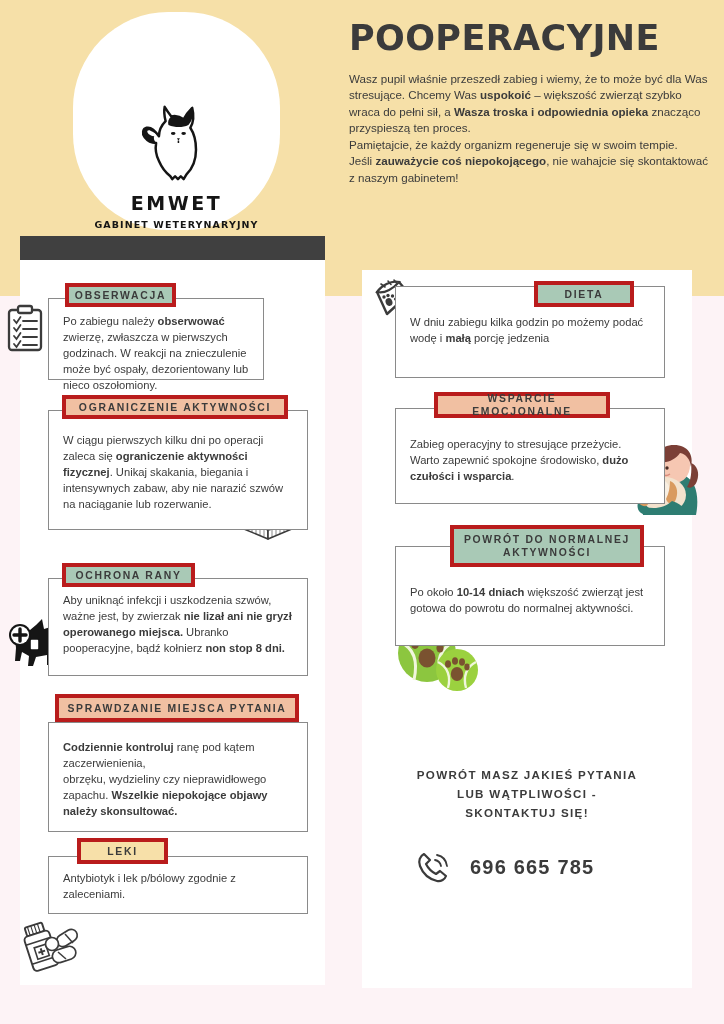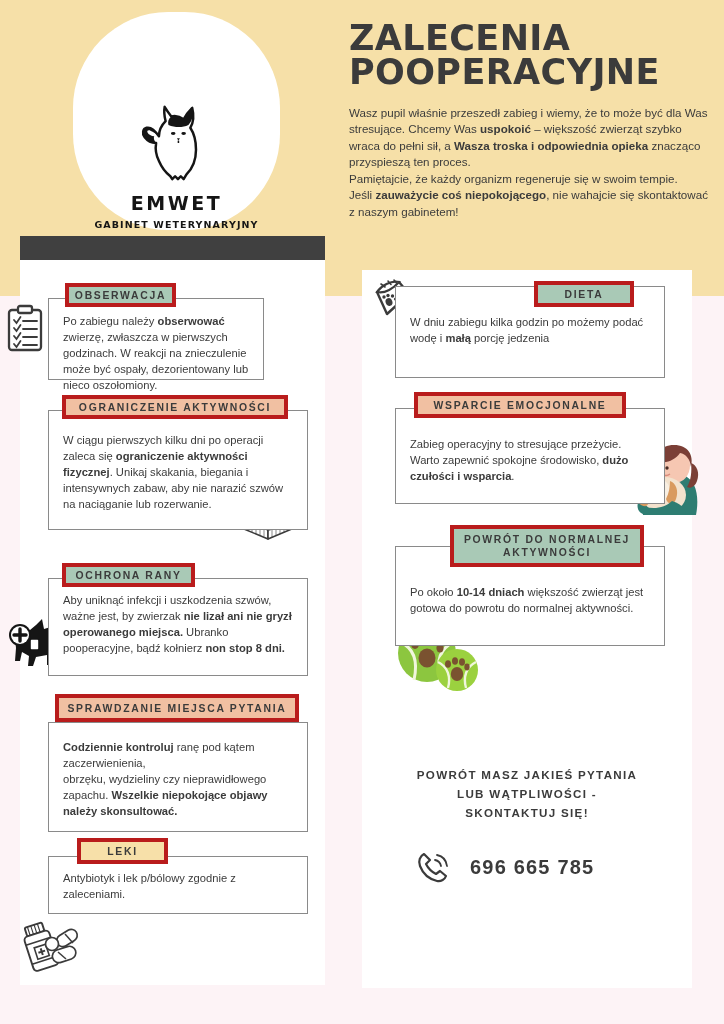--- a/index.html
+++ b/index.html
@@ -179,21 +179,20 @@
     <ellipse cx="47" cy="37" rx="2.4" ry="1.5" fill="#151515"></ellipse>
     <path d="M40 42 L43 42 L41.5 44.5 Z" fill="#151515"></path>
     <path d="M41.5 44.5 L41.5 47" stroke="#151515" stroke-width="1.6"></path>
   </svg>
   <div id="logo-name">EMWET</div>
   <div id="logo-sub">GABINET WETERYNARYJNY</div>
 </div>
 
 <div id="header-block">
   <h1 id="main-title">
-    <span>ZALECENIA</span>
     <span class="l2">POOPERACYJNE</span>
   </h1>
   <div id="intro">Wasz pupil właśnie przeszedł zabieg i wiemy, że to może być dla Was stresujące. Chcemy Was <b>uspokoić</b> – większość zwierząt szybko wraca do pełni sił, a <b>Wasza troska i odpowiednia opieka</b> znacząco przyspieszą ten proces.<br>Pamiętajcie, że każdy organizm regeneruje się w swoim tempie.<br>Jeśli <b>zauważycie coś niepokojącego</b>, nie wahajcie się skontaktować z naszym gabinetem!</div>
 </div>
 
 <div id="left-panel" class="panel"></div>
 <div id="left-panel-bar"></div>
 <div id="right-panel" class="panel"></div>
 
 <svg class="ill" style="left:2px; top:303px; width:46px; height:52px;" viewBox="0 0 46 52">
@@ -342,18 +341,18 @@
       <div class="card-body" style="padding-top: 14px;">Antybiotyk i lek p/bólowy zgodnie z zaleceniami.</div>
     </div>
     <div class="card-head hd-yellow" style="left: 77px; top: 838px; width: 91px; height: 26px;">LEKI</div>
     <div class="card" style="left: 395px; top: 286px; width: 270px; height: 92px;">
       <div class="card-body" style="padding-top: 28px;">W dniu zabiegu kilka godzin po możemy podać wodę i <b>małą</b> porcję jedzenia</div>
     </div>
     <div class="card-head hd-green" style="left: 534px; top: 281px; width: 100px; height: 26px;">DIETA</div>
     <div class="card" style="left: 395px; top: 408px; width: 270px; height: 96px;">
       <div class="card-body" style="padding-top: 28px;">Zabieg operacyjny to stresujące przeżycie. Warto zapewnić spokojne środowisko, <b>dużo czułości i wsparcia</b>.</div>
     </div>
-    <div class="card-head hd-peach" style="left: 414px; top: 392px; width: 212px; height: 26px;">WSPARCIE EMOCJONALNE</div>
+    <div class="card-head hd-peach" style="left: 434px; top: 392px; width: 176px; height: 26px;">WSPARCIE EMOCJONALNE</div>
     <div class="card" style="left: 395px; top: 546px; width: 270px; height: 100px;">
       <div class="card-body" style="padding-top: 38px;">Po około <b>10-14 dniach</b> większość zwierząt jest gotowa do powrotu do normalnej aktywności.</div>
     </div>
     <div class="card-head hd-green" style="left: 450px; top: 525px; width: 194px; height: 42px;">POWRÓT DO NORMALNEJ AKTYWNOŚCI</div>
   </div>
 
 </body></html>

